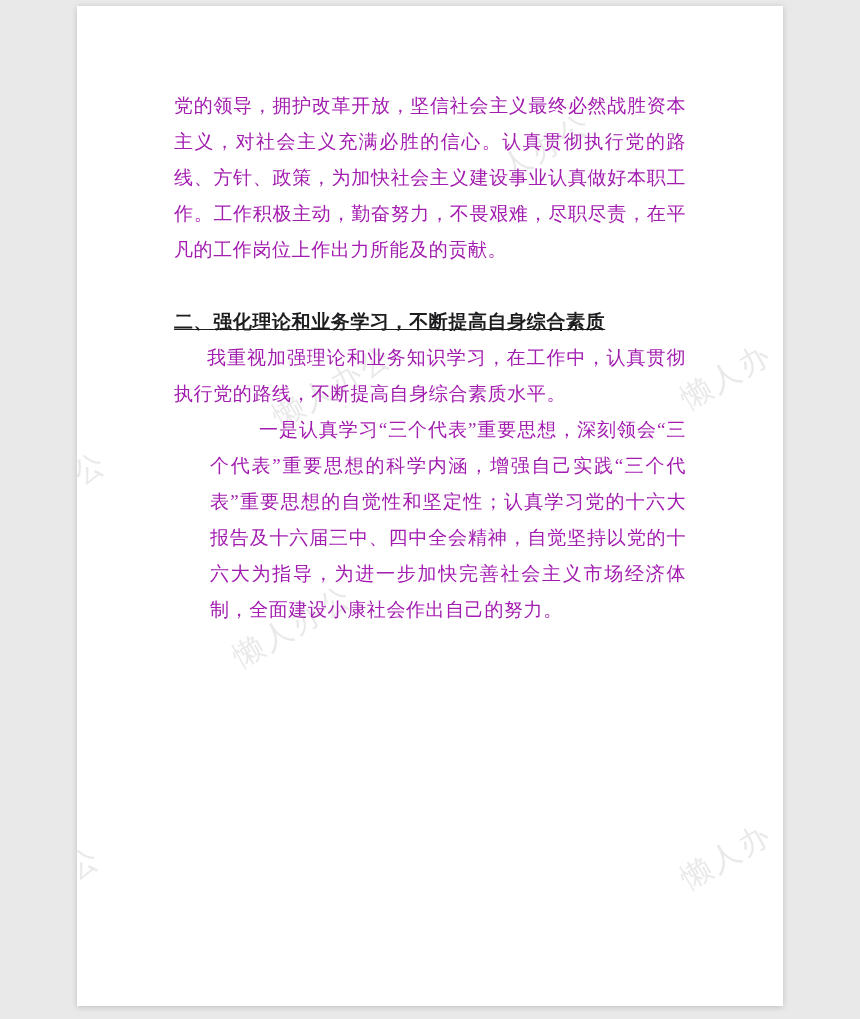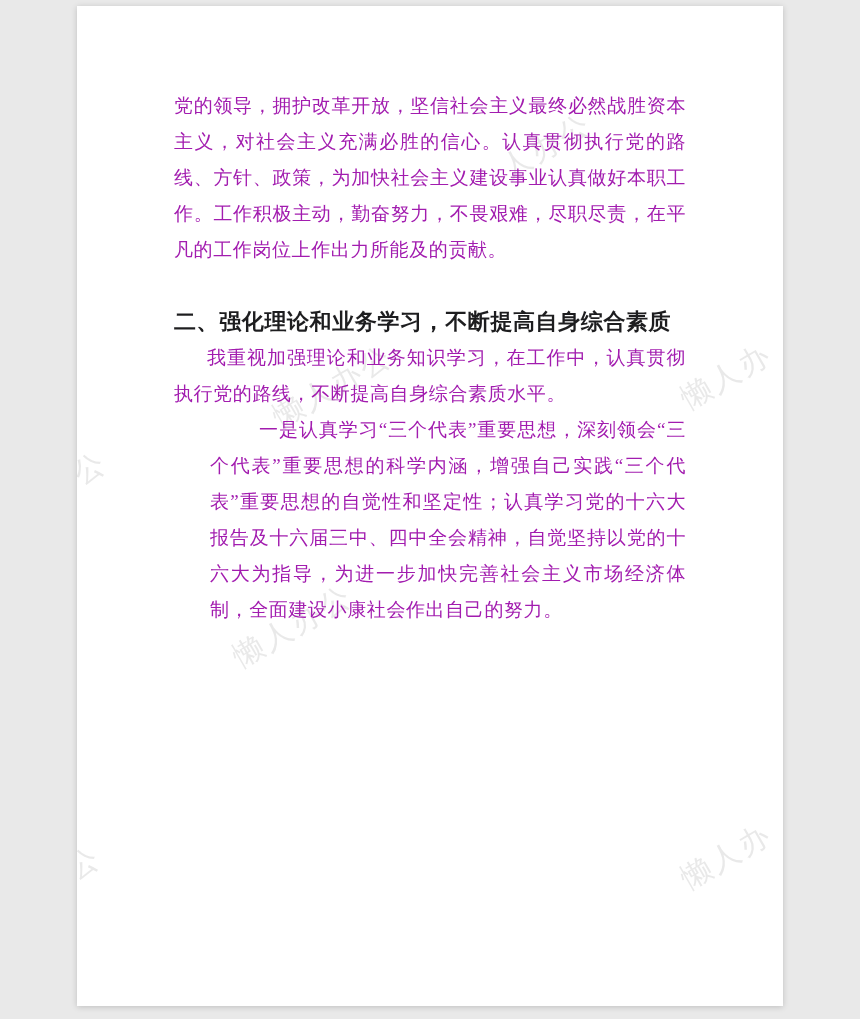--- a/index.html
+++ b/index.html
@@ -51,26 +51,27 @@
     text-indent: 33px;
   }
   .para.indent3 {
     text-indent: 49px;
     margin-left: 36px;
   }
   .spacer-lg {
     height: 36px;
   }
   .heading {
-    font-size: 22px;
+    font-size: 19px;
     line-height: 36px;
     color: #1d1d1f;
     letter-spacing: 0.6px;
     font-weight: 600;
     margin: 0;
+    text-decoration: underline;
   }
   
   .watermark {
     position: absolute;
     color: rgba(120, 120, 120, 0.16);
     font-size: 30px;
     font-family: "Liberation Serif", serif;
     letter-spacing: 3px;
     white-space: nowrap;
     transform: rotate(-30deg);

